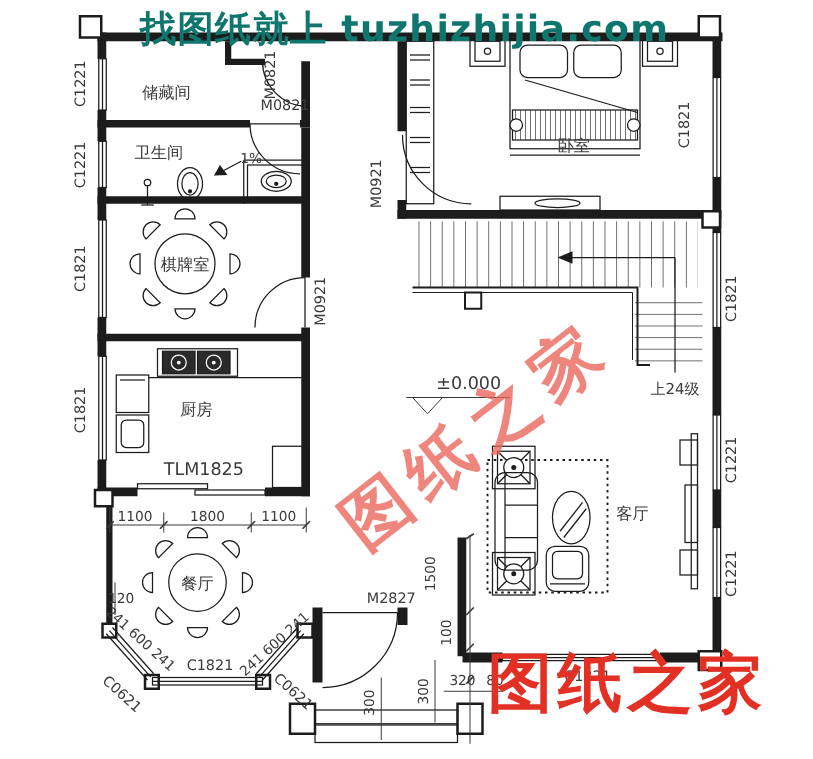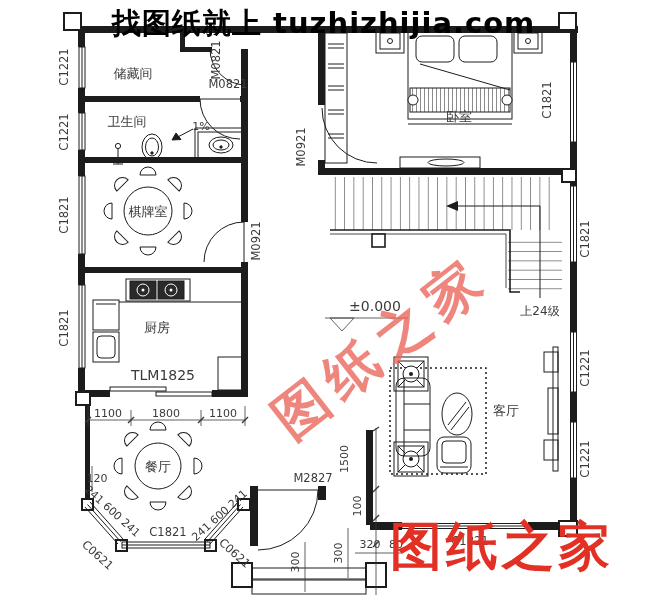--- a/index.html
+++ b/index.html
@@ -1,20 +1,20 @@
 <!DOCTYPE html>
 <html><head>
 <meta charset="utf-8">
 <style>
   html,body{margin:0;padding:0;background:#ffffff;}
   #stage{position:relative;width:650px;height:607px;background:#fff;overflow:hidden;
          font-family:"DejaVu Sans","Liberation Sans",sans-serif;}
   #plan{position:absolute;left:0;top:0;}
   .banner{position:absolute;left:112px;top:4px;width:440px;white-space:nowrap;
-          font-size:29px;font-weight:900;color:#000000;letter-spacing:1px;
+          font-size:29px;font-weight:900;color:#0f766e;letter-spacing:1px;
           font-family:"DejaVu Sans","Liberation Sans",sans-serif;}
   .wm-center{position:absolute;left:258px;top:398px;white-space:nowrap;
           font-size:54px;font-weight:900;color:rgba(235,100,90,0.78);
           letter-spacing:10px;transform:rotate(-38deg);transform-origin:left top;}
   .wm-bottom{position:absolute;left:390px;top:512px;white-space:nowrap;
           font-size:52px;font-weight:900;color:#e33024;letter-spacing:4px;}
   svg text{fill:#3a3a3a;}
   .lbl{font-size:13px;}
   .code{font-size:11.5px;}
   .dim{font-size:11px;}

